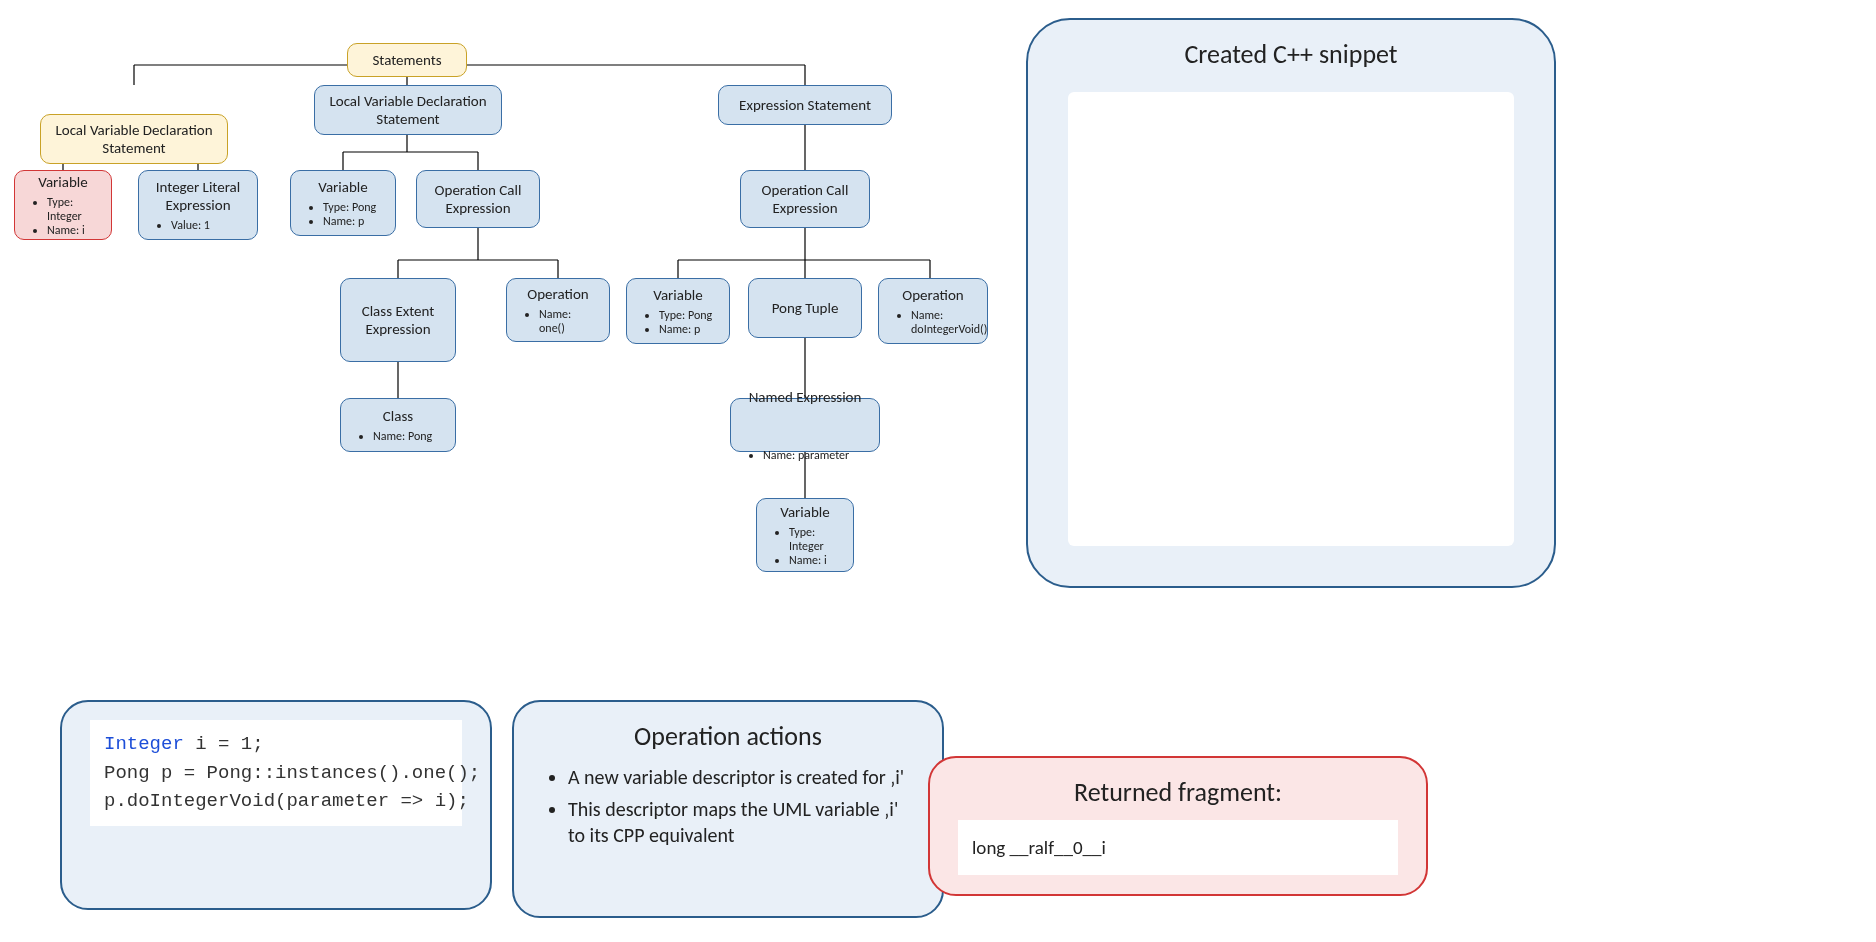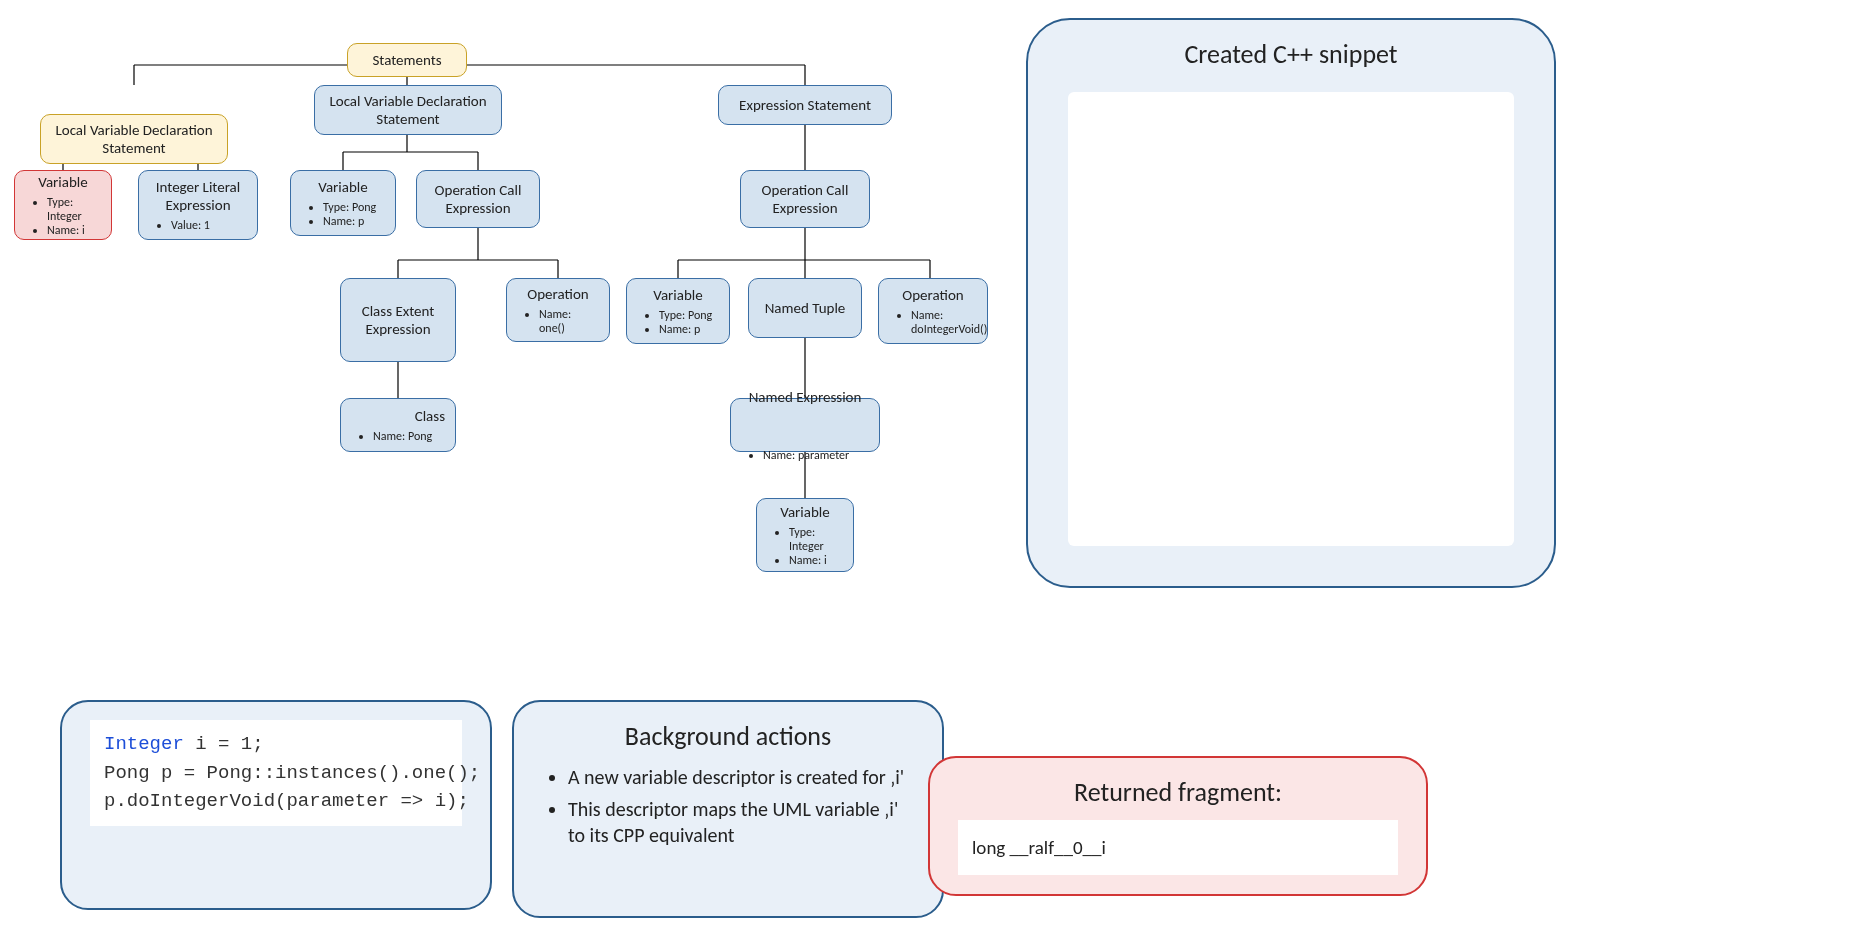--- a/index.html
+++ b/index.html
@@ -161,40 +161,40 @@
 <div class="node" style="left:340px; top:278px; width:116px; height:84px;">
   <div class="title">Class Extent Expression</div>
 </div>
 <div class="node" style="left:506px; top:278px; width:104px; height:64px;">
   <div class="title">Operation</div>
   <ul class="attrs">
     <li>Name: one()</li>
   </ul>
 </div>
 
-<div class="node" style="left:340px; top:398px; width:116px; height:54px;align-items:flex-end;">
+<div class="node" style="left:340px; top:398px; width:116px; height:54px;">
   <div class="title">Class</div>
   <ul class="attrs">
     <li>Name: Pong</li>
   </ul>
 </div>
 
 <div class="node" style="left:740px; top:170px; width:130px; height:58px;">
   <div class="title">Operation Call Expression</div>
 </div>
 
 <div class="node" style="left:626px; top:278px; width:104px; height:66px;">
   <div class="title">Variable</div>
   <ul class="attrs">
     <li>Type: Pong</li>
     <li>Name: p</li>
   </ul>
 </div>
 <div class="node" style="left:748px; top:278px; width:114px; height:60px;">
-  <div class="title">Named Tuple</div>
+  <div class="title">Pong Tuple</div>
 </div>
 <div class="node" style="left:878px; top:278px; width:110px; height:66px;">
   <div class="title">Operation</div>
   <ul class="attrs">
     <li>Name: doIntegerVoid()</li>
   </ul>
 </div>
 
 <div class="node" style="left:730px; top:398px; width:150px; height:54px;gap:38px;">
   <div class="title">Named Expression</div>
@@ -216,21 +216,21 @@
   <div class="snippet-area" style="left:40px; top:72px; right:40px; bottom:40px;"></div>
 </div>
 
 <div class="panel" style="left:60px; top:700px; width:432px; height:210px;">
   <div class="codebox"><span class="kw">Integer</span><span> i = 1;</span>
 <span>Pong p = Pong::instances().one();</span>
 <span>p.doIntegerVoid(parameter =&gt; i);</span></div>
 </div>
 
 <div class="panel" style="left:512px; top:700px; width:432px; height:218px;">
-  <h3>Background actions</h3>
+  <h3>Operation actions</h3>
   <ul>
     <li>A new variable descriptor is created for ‚i'</li>
     <li>This descriptor maps the UML variable ‚i' to its CPP equivalent</li>
   </ul>
 </div>
 
 <div class="panel red" style="left:928px; top:756px; width:500px; height:140px;">
   <h3>Returned fragment:</h3>
   <div class="fragbox">long __ralf__0__i</div>
 </div>

